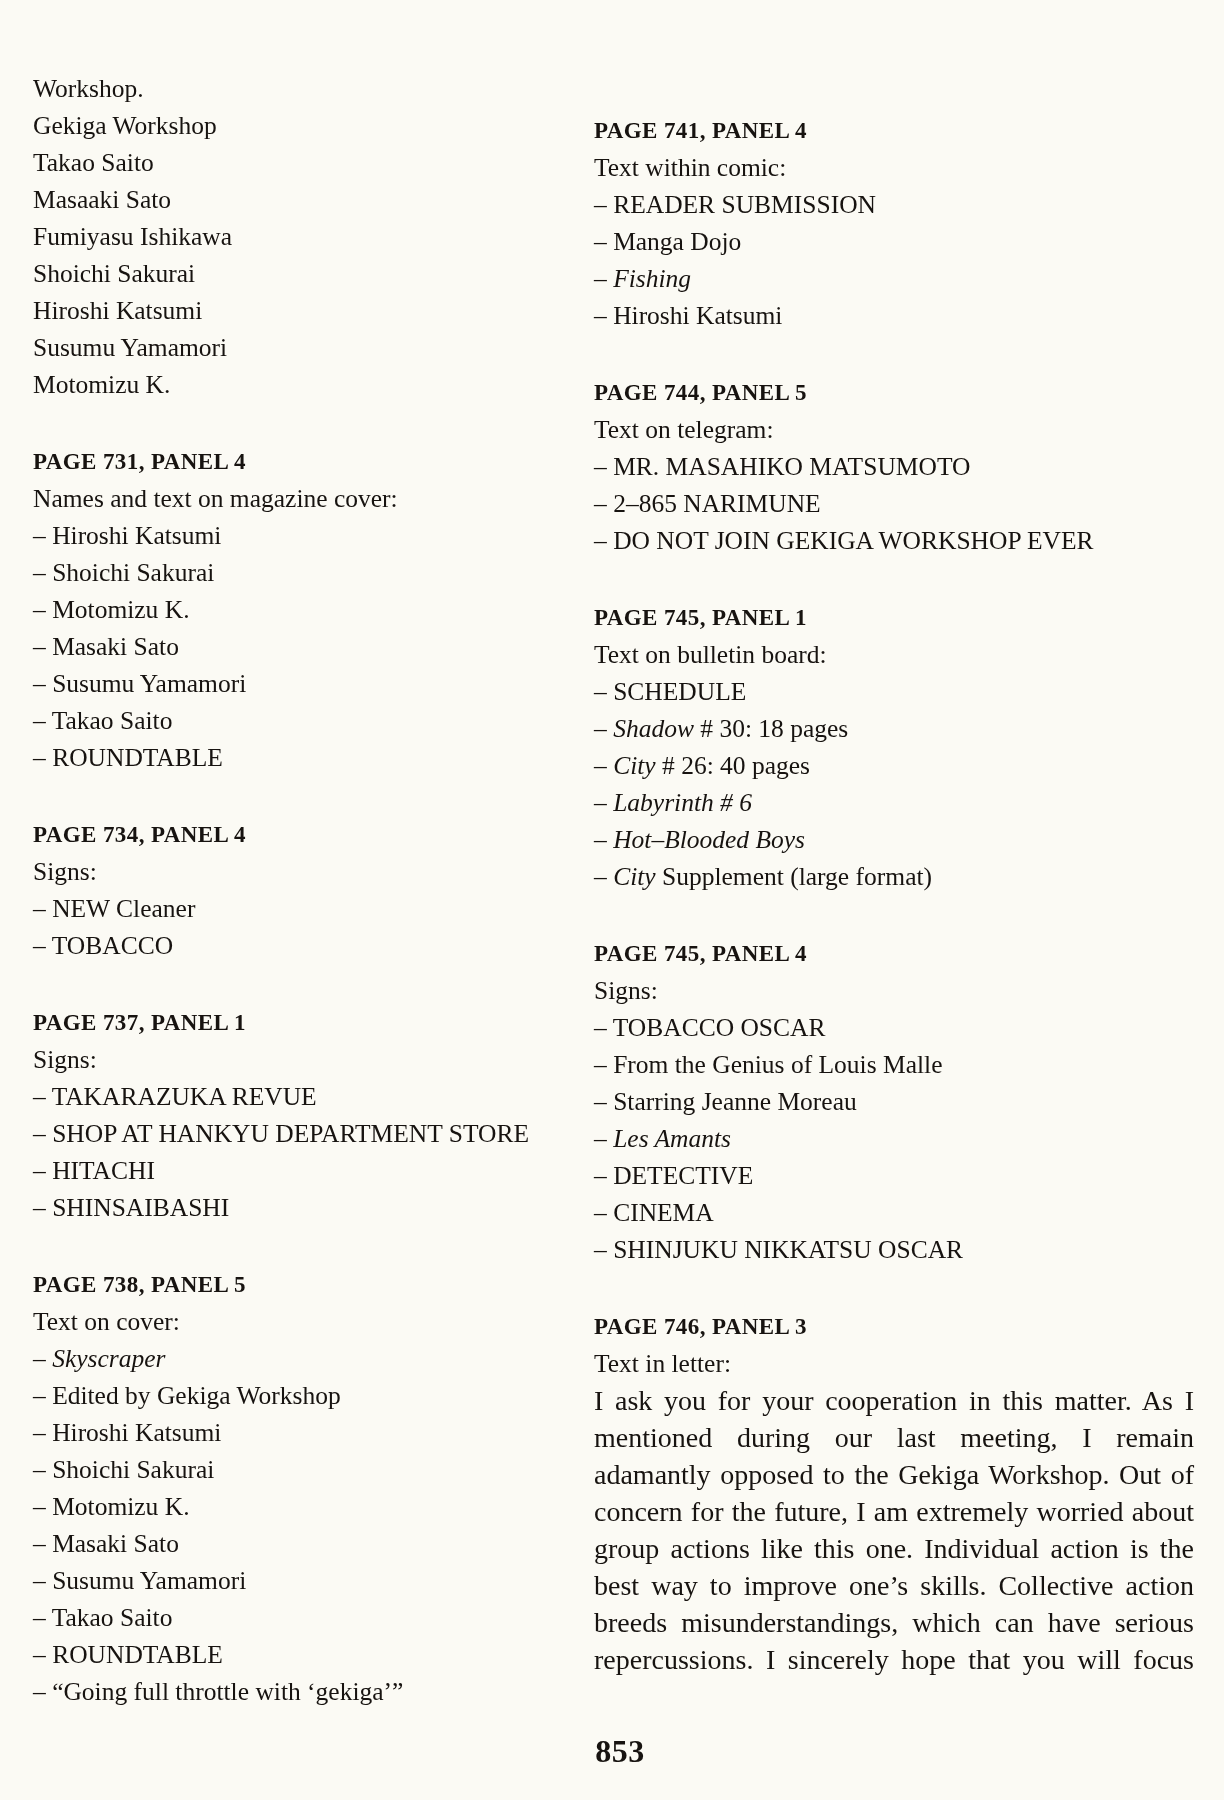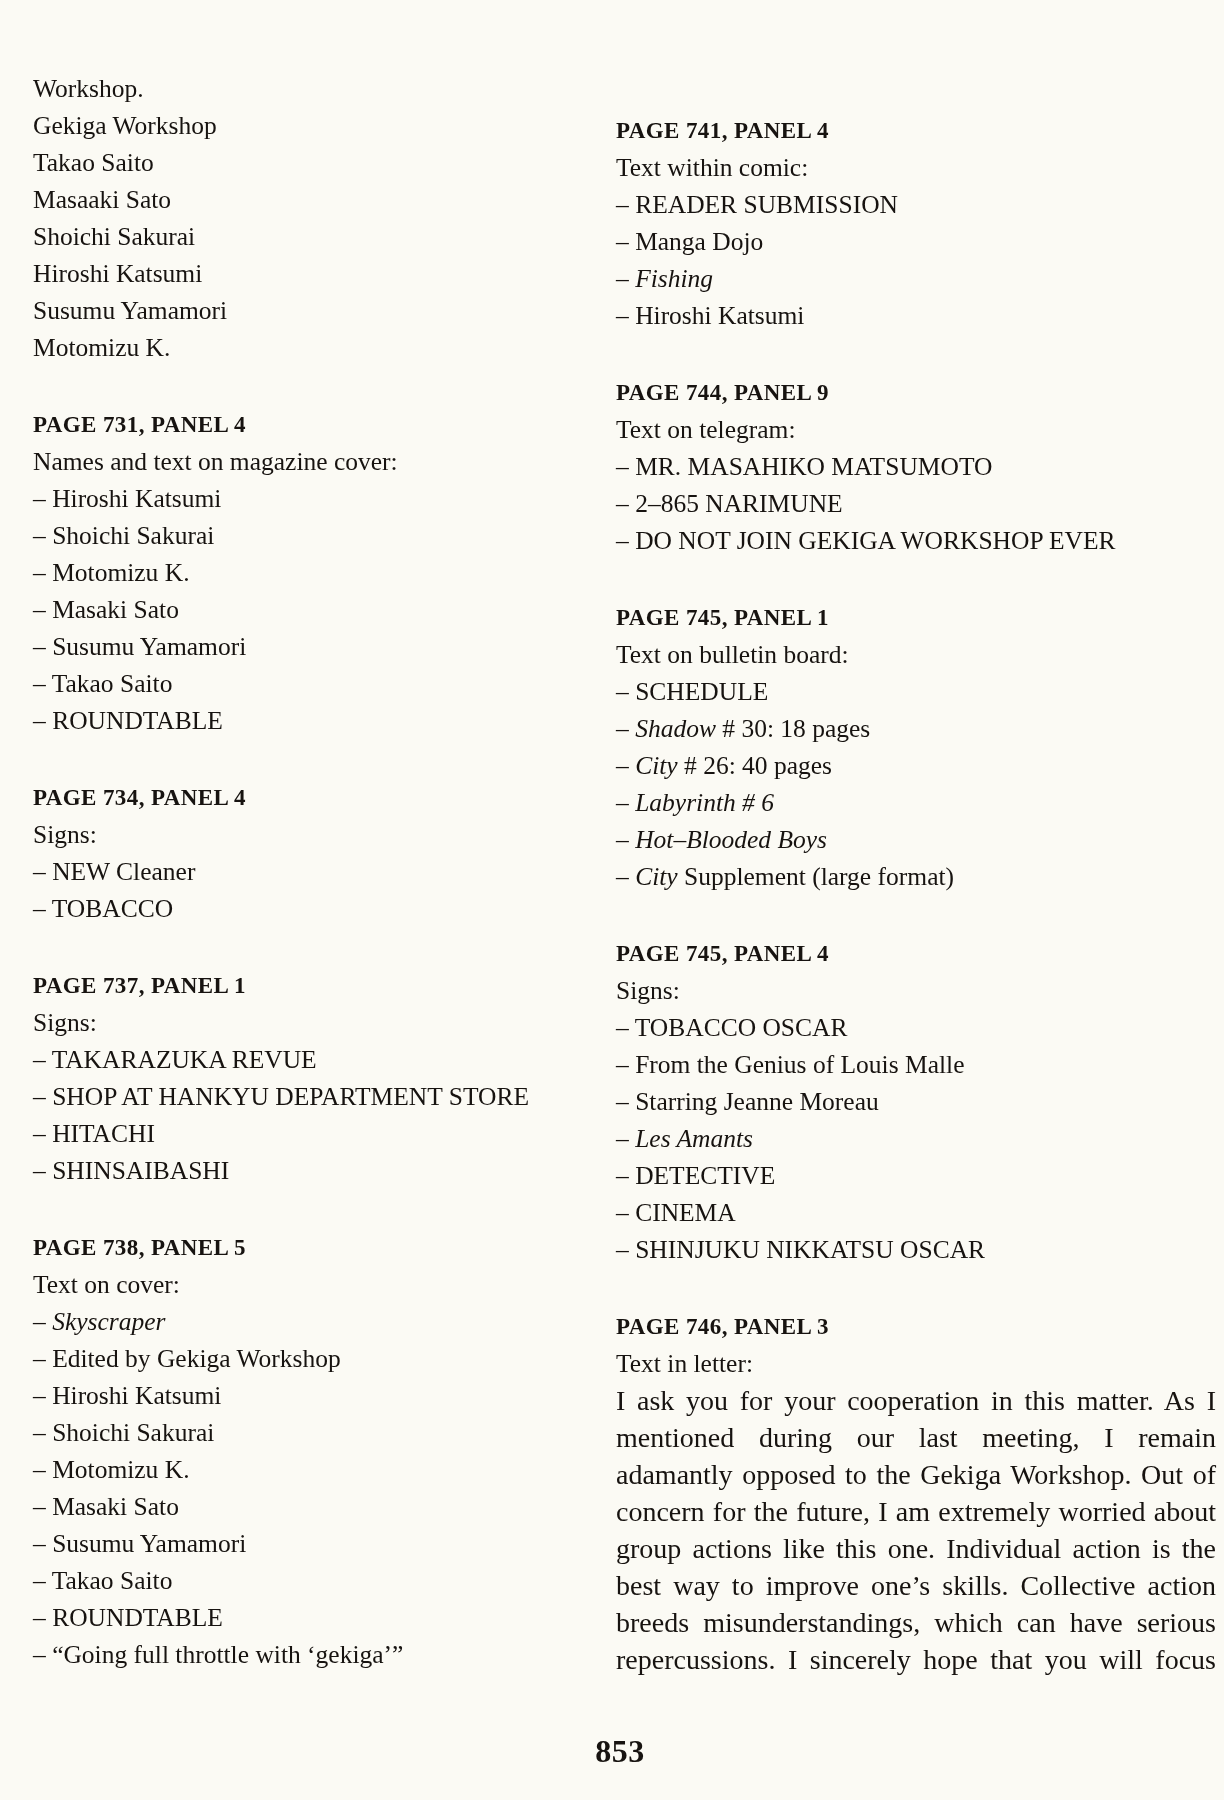--- a/index.html
+++ b/index.html
@@ -6,21 +6,21 @@
   html, body { margin: 0; padding: 0; }
   body {
     width: 1224px; height: 1800px;
     background: var(--paper, #fbfaf4);
     color: var(--ink, #171310);
     font-family: "Liberation Serif", "DejaVu Serif", serif;
   }
   .page { position: relative; width: 1224px; height: 1800px; overflow: hidden; padding-left: 13px; }
   .col { position: absolute; top: 70px; }
   .col.left  { left: 33px;  width: 520px; }
-  .col.right { left: 616px; width: 600px; }
+  .col.right { left: 594px; width: 600px; }
   .line {
     font-size: 25.5px; line-height: 37px; white-space: nowrap;
   }
   .heading {
     margin: 0; font-size: 23px; line-height: 37px; font-weight: 700;
     letter-spacing: 0.4px; white-space: nowrap;
   }
   .section { margin-top: 40px; }
   .col.right .section:first-child { margin-top: 42px; }
   em { }
@@ -35,20 +35,21 @@
 </style>
 </head>
 <body>
 
 <div class="page">
   <div class="col left" id="col-left">
       <div class="line">Workshop.</div>
       <div class="line">Gekiga Workshop</div>
       <div class="line">Takao Saito</div>
       <div class="line">Masaaki Sato</div>
+      <div class="line">Fumiyasu Ishikawa</div>
       <div class="line">Shoichi Sakurai</div>
       <div class="line">Hiroshi Katsumi</div>
       <div class="line">Susumu Yamamori</div>
       <div class="line">Motomizu K.</div>
       <section class="section">
         <h3 class="heading">PAGE 731, PANEL 4</h3>
         <div class="line intro">Names and text on magazine cover:</div>
         <div class="line item"><span class="dash">– </span><span>Hiroshi Katsumi</span></div>
         <div class="line item"><span class="dash">– </span><span>Shoichi Sakurai</span></div>
         <div class="line item"><span class="dash">– </span><span>Motomizu K.</span></div>
@@ -89,21 +90,21 @@
   <div class="col right" id="col-right">
       <section class="section">
         <h3 class="heading">PAGE 741, PANEL 4</h3>
         <div class="line intro">Text within comic:</div>
         <div class="line item"><span class="dash">– </span><span>READER SUBMISSION</span></div>
         <div class="line item"><span class="dash">– </span><span>Manga Dojo</span></div>
         <div class="line item"><span class="dash">– </span><em>Fishing</em></div>
         <div class="line item"><span class="dash">– </span><span>Hiroshi Katsumi</span></div>
       </section>
       <section class="section">
-        <h3 class="heading">PAGE 744, PANEL 9</h3>
+        <h3 class="heading">PAGE 744, PANEL 5</h3>
         <div class="line intro">Text on telegram:</div>
         <div class="line item"><span class="dash">– </span><span>MR. MASAHIKO MATSUMOTO</span></div>
         <div class="line item"><span class="dash">– </span><span>2–865 NARIMUNE</span></div>
         <div class="line item"><span class="dash">– </span><span>DO NOT JOIN GEKIGA WORKSHOP EVER</span></div>
       </section>
       <section class="section">
         <h3 class="heading">PAGE 745, PANEL 1</h3>
         <div class="line intro">Text on bulletin board:</div>
         <div class="line item"><span class="dash">– </span><span>SCHEDULE</span></div>
         <div class="line item"><span class="dash">– </span><em>Shadow</em><span> # 30: 18 pages</span></div>

